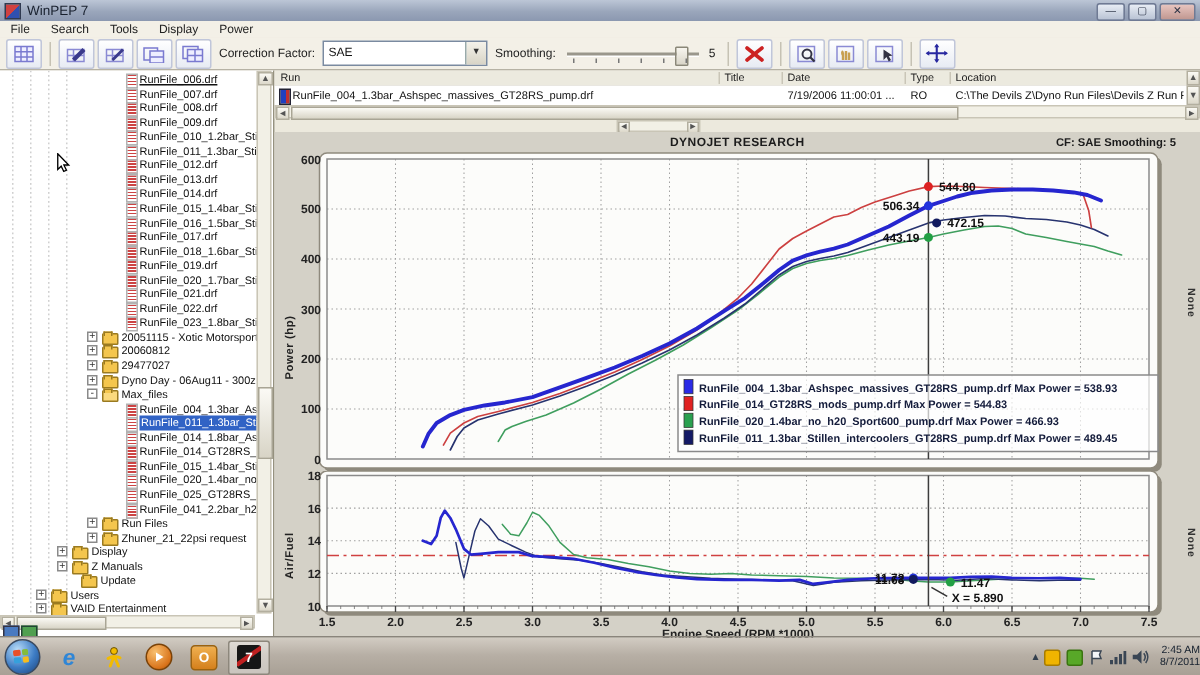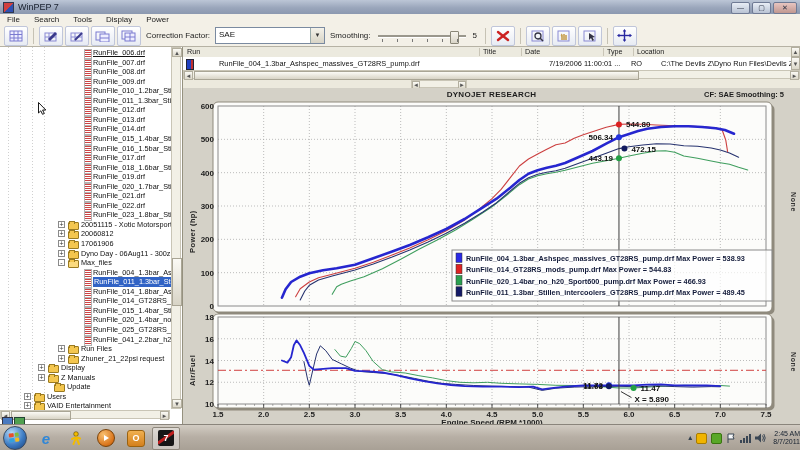--- a/index.html
+++ b/index.html
@@ -56,21 +56,21 @@
   .sb-btn{background:linear-gradient(#fbfaf5,#dcd8ca);border:1px solid #b3af9f;font-size:6px;color:#555;
     text-align:center;box-sizing:border-box;}
   .sb-thumb{background:linear-gradient(#fbfaf5,#d8d4c6);border:1px solid #a9a595;box-sizing:border-box;}
 
   
   #right-area{left:183px;top:47px;width:617px;height:377px;}
   #thead{position:absolute;left:0;top:0;width:617px;height:10px;background:#eceadf;border-bottom:1px solid #b8b4a8;}
   #thead .hc{position:absolute;top:0;font-size:7.2px;line-height:10px;color:#222;}
   #thead .hsep{position:absolute;top:1px;width:1px;height:8px;background:#c9c5b7;}
   #trow1{position:absolute;left:0;top:10px;width:617px;height:13px;background:#fff;}
-  #trow1 .tc{position:absolute;top:0;font-size:7.4px;line-height:13px;color:#111;white-space:nowrap;overflow:hidden;padding-left:24px;}
+  #trow1 .tc{position:absolute;top:0;font-size:7.4px;line-height:13px;color:#111;white-space:nowrap;overflow:hidden;}
   #runfile-icon{position:absolute;left:3px;top:2px;width:6px;height:9px;background:linear-gradient(90deg,#2040c0 60%,#c03030 60%);border:1px solid #223;}
 
   
   #chart-panel{position:absolute;left:0;top:41px;width:617px;height:336px;background:#d4d1c7;}
   #chart-title{position:absolute;left:0;top:2px;width:617px;text-align:center;font-size:8px;font-weight:bold;color:#1c1c1c;letter-spacing:.3px;}
   #chart-cf{position:absolute;right:16px;top:2px;font-size:7.5px;font-weight:bold;color:#1c1c1c;}
   .vlabel{position:absolute;transform:rotate(-90deg);transform-origin:0 0;font-size:7.5px;font-weight:bold;color:#222;white-space:nowrap;letter-spacing:.4px;}
   .none-label{position:absolute;transform:rotate(90deg);transform-origin:0 0;font-size:7px;font-weight:bold;color:#333;letter-spacing:.6px;}
 
   
@@ -300,21 +300,21 @@
           <span class="lbl" style="left: 81px;">20051115 - Xotic Motorsports</span>
         </div>
         <div class="trow" style="top: 182.45px;">
           <span class="i-exp" style="left: 58px;">+</span>
           <span class="i-folder" style="left: 68px;"></span>
           <span class="lbl" style="left: 81px;">20060812</span>
         </div>
         <div class="trow" style="top: 192px;">
           <span class="i-exp" style="left: 58px;">+</span>
           <span class="i-folder" style="left: 68px;"></span>
-          <span class="lbl" style="left: 81px;">17061906</span>
+          <span class="lbl" style="left: 81px;">29477027</span>
         </div>
         <div class="trow" style="top: 201.55px;">
           <span class="i-exp" style="left: 58px;">+</span>
           <span class="i-folder" style="left: 68px;"></span>
           <span class="lbl" style="left: 81px;">Dyno Day - 06Aug11 - 300z</span>
         </div>
         <div class="trow" style="top: 211.1px;">
           <span class="i-exp" style="left: 58px;">-</span>
           <span class="i-folder open" style="left: 68px;"></span>
           <span class="lbl" style="left: 81px;">Max_files</span>

